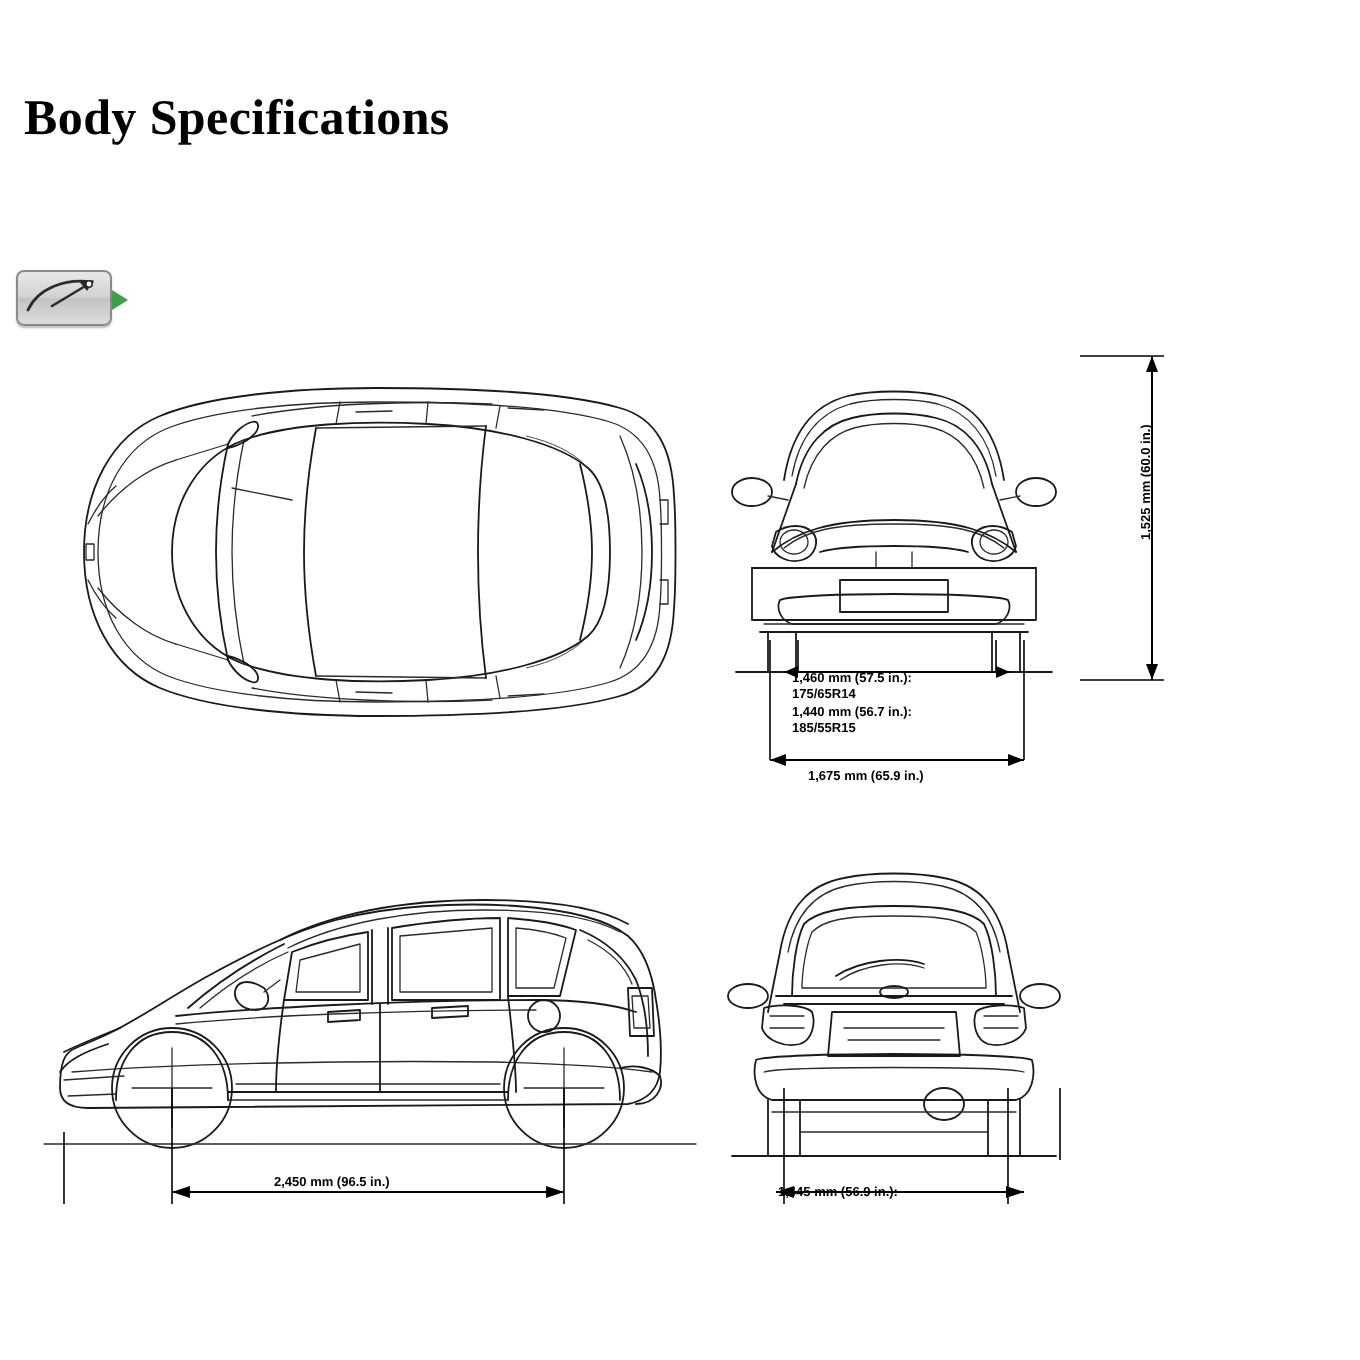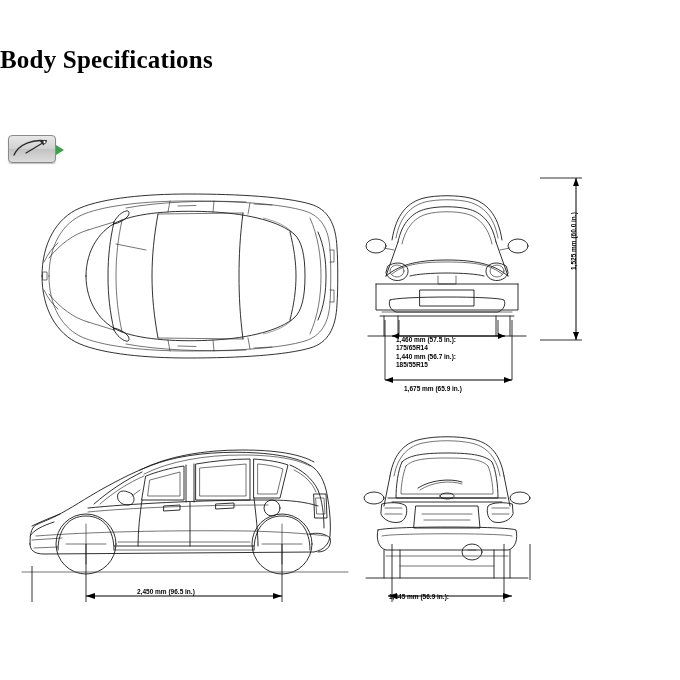--- a/index.html
+++ b/index.html
@@ -12,21 +12,21 @@
     width: 680px;
     height: 680px;
     background: #ffffff;
     overflow: hidden;
     font-family: "Liberation Sans", sans-serif;
   }
 
   
   #page-title {
     position: absolute;
-    left: 0px;
+    left: 12px;
     top: 46px;
     font-family: "Liberation Serif", serif;
     font-weight: bold;
     font-size: 25px;
     letter-spacing: 0.2px;
     color: #000000;
     white-space: nowrap;
   }
 
   

